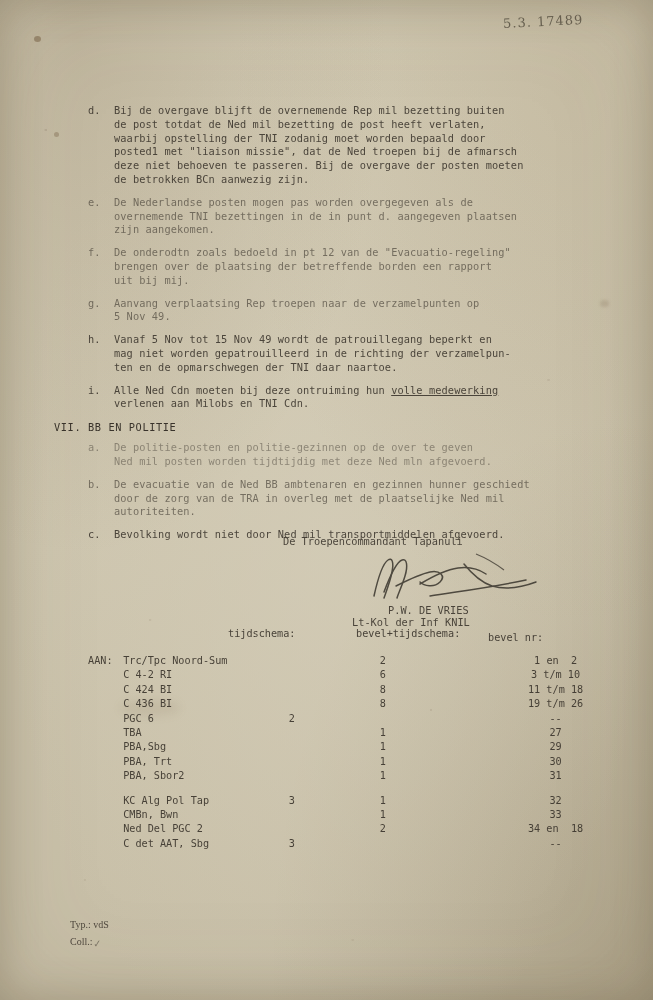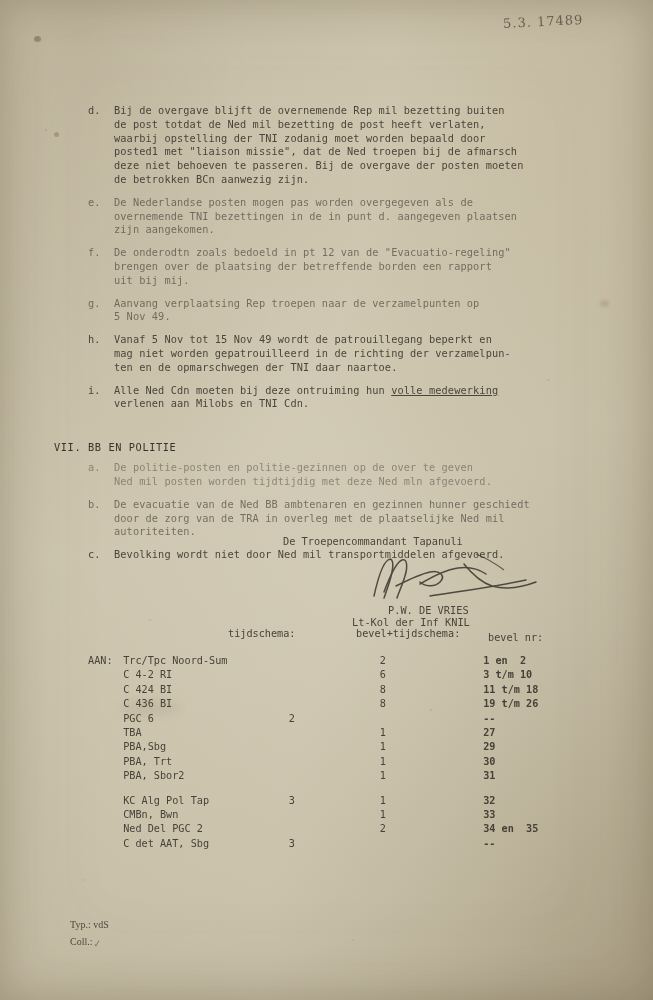--- a/index.html
+++ b/index.html
@@ -101,21 +101,21 @@
     font-size: 10.3px;
     line-height: 13.8px;
     letter-spacing: 0.1px;
   }
   .op88 { opacity: 0.88; }
   .op60 { opacity: 0.60; }
   .op45 { opacity: 0.45; }
 
   .section-head {
     position: relative;
-    margin-top: 30px;
+    margin-top: 10px;
     margin-bottom: 8px;
     font-family: "DejaVu Sans Mono", monospace;
     font-size: 10.3px;
     letter-spacing: 0.6px;
     color: #39332b;
   }
   .section-head .rn {
     position: absolute;
     left: -34px;
     top: 0;
@@ -174,21 +174,21 @@
     line-height: 14.4px;
     color: #39332b;
     padding: 0;
     vertical-align: top;
     white-space: pre;
   }
   td.c-aan   { width: 34px; }
   td.c-name  { width: 160px; }
   td.c-num1  { width: 88px; text-align: left; }
   td.c-num2  { width: 100px; text-align: left; }
-  td.c-num3  { width: 140px; text-align: left; font-weight: bold; }
+  td.c-num3  { width: 140px; text-align: center; }
   tr.gap td { height: 10px; line-height: 10px; }
 
   
   .footer {
     position: absolute;
     left: 70px;
     top: 916px;
     font-family: Liberation Serif, serif;
     font-size: 10px;
     color: #39332b;
@@ -391,21 +391,21 @@
           <td class="c-name">CMBn, Bwn</td>
           <td class="c-num1"></td>
           <td class="c-num2">1</td>
           <td class="c-num3">33</td>
         </tr>
         <tr>
           <td class="c-aan"></td>
           <td class="c-name">Ned Del PGC 2</td>
           <td class="c-num1"></td>
           <td class="c-num2">2</td>
-          <td class="c-num3">34 en  35</td>
+          <td class="c-num3">34 en  18</td>
         </tr>
         <tr>
           <td class="c-aan"></td>
           <td class="c-name">C det AAT, Sbg</td>
           <td class="c-num1">3</td>
           <td class="c-num2"></td>
           <td class="c-num3">--</td>
         </tr>
         <tr class="gap">
             <td colspan="5"></td>

